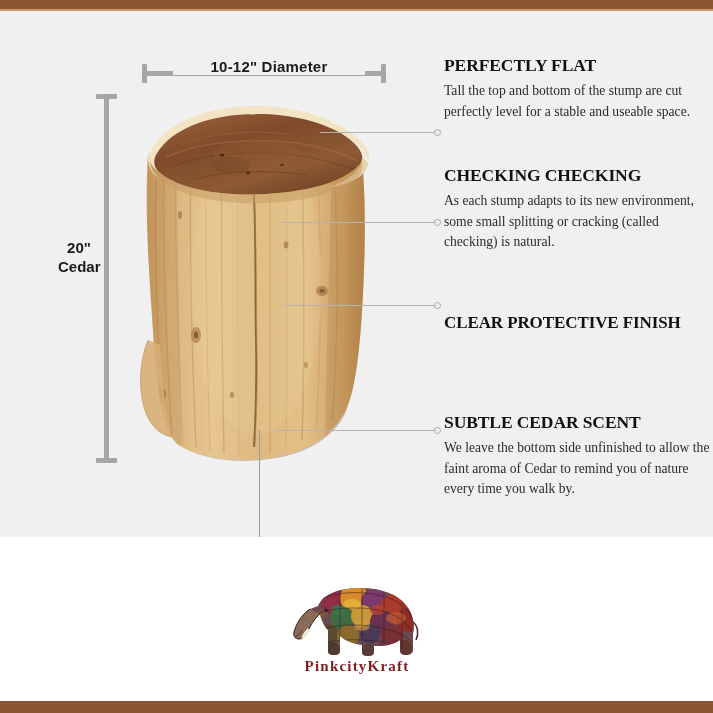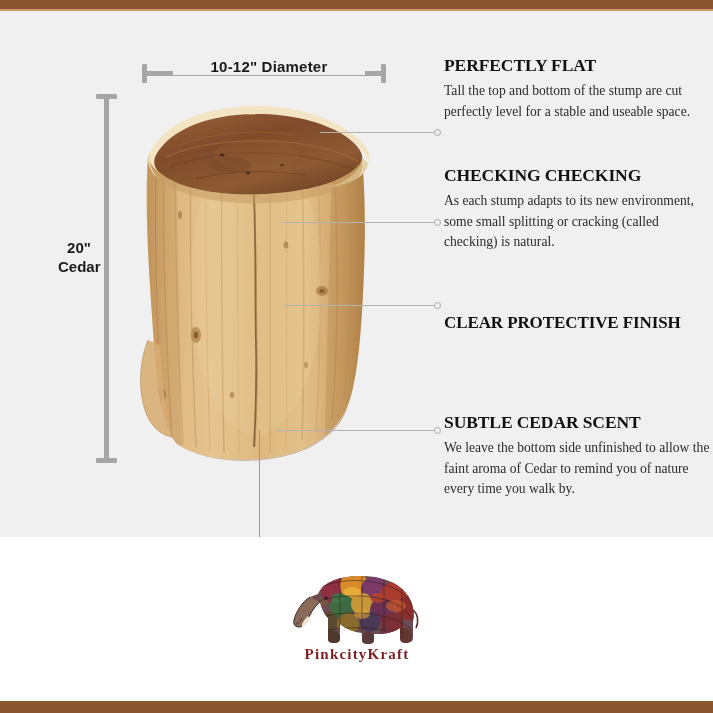--- a/index.html
+++ b/index.html
@@ -61,21 +61,21 @@
   .feature-body{
     font-size:13.6px;color:#2b2b2b;line-height:20.5px;margin:0;
   }
   .f1{position:absolute;left:444px;top:55px;width:262px;}
   .f2{position:absolute;left:444px;top:165px;width:266px;}
   .f3{position:absolute;left:444px;top:295px;width:270px;}
   .f4{position:absolute;left:444px;top:393px;width:266px;margin-top:19px;}
   .f3 .feature-title{font-size:17px;margin-top:17px;}
 
   
-  .logo-block{position:absolute;left:276px;top:572px;width:162px;height:100px;text-align:center;}
+  .logo-block{position:absolute;left:276px;top:584px;width:162px;height:100px;text-align:center;}
   .logo-elephant{width:150px;height:76px;margin:0 auto;display:block;}
   .logo-text{
     font-family:"Liberation Serif", serif;
     font-size:15px;font-weight:bold;color:#7d1f1f;letter-spacing:1.2px;
     margin-top:-2px;
   }
 </style>
 </head>
 <body>
 

